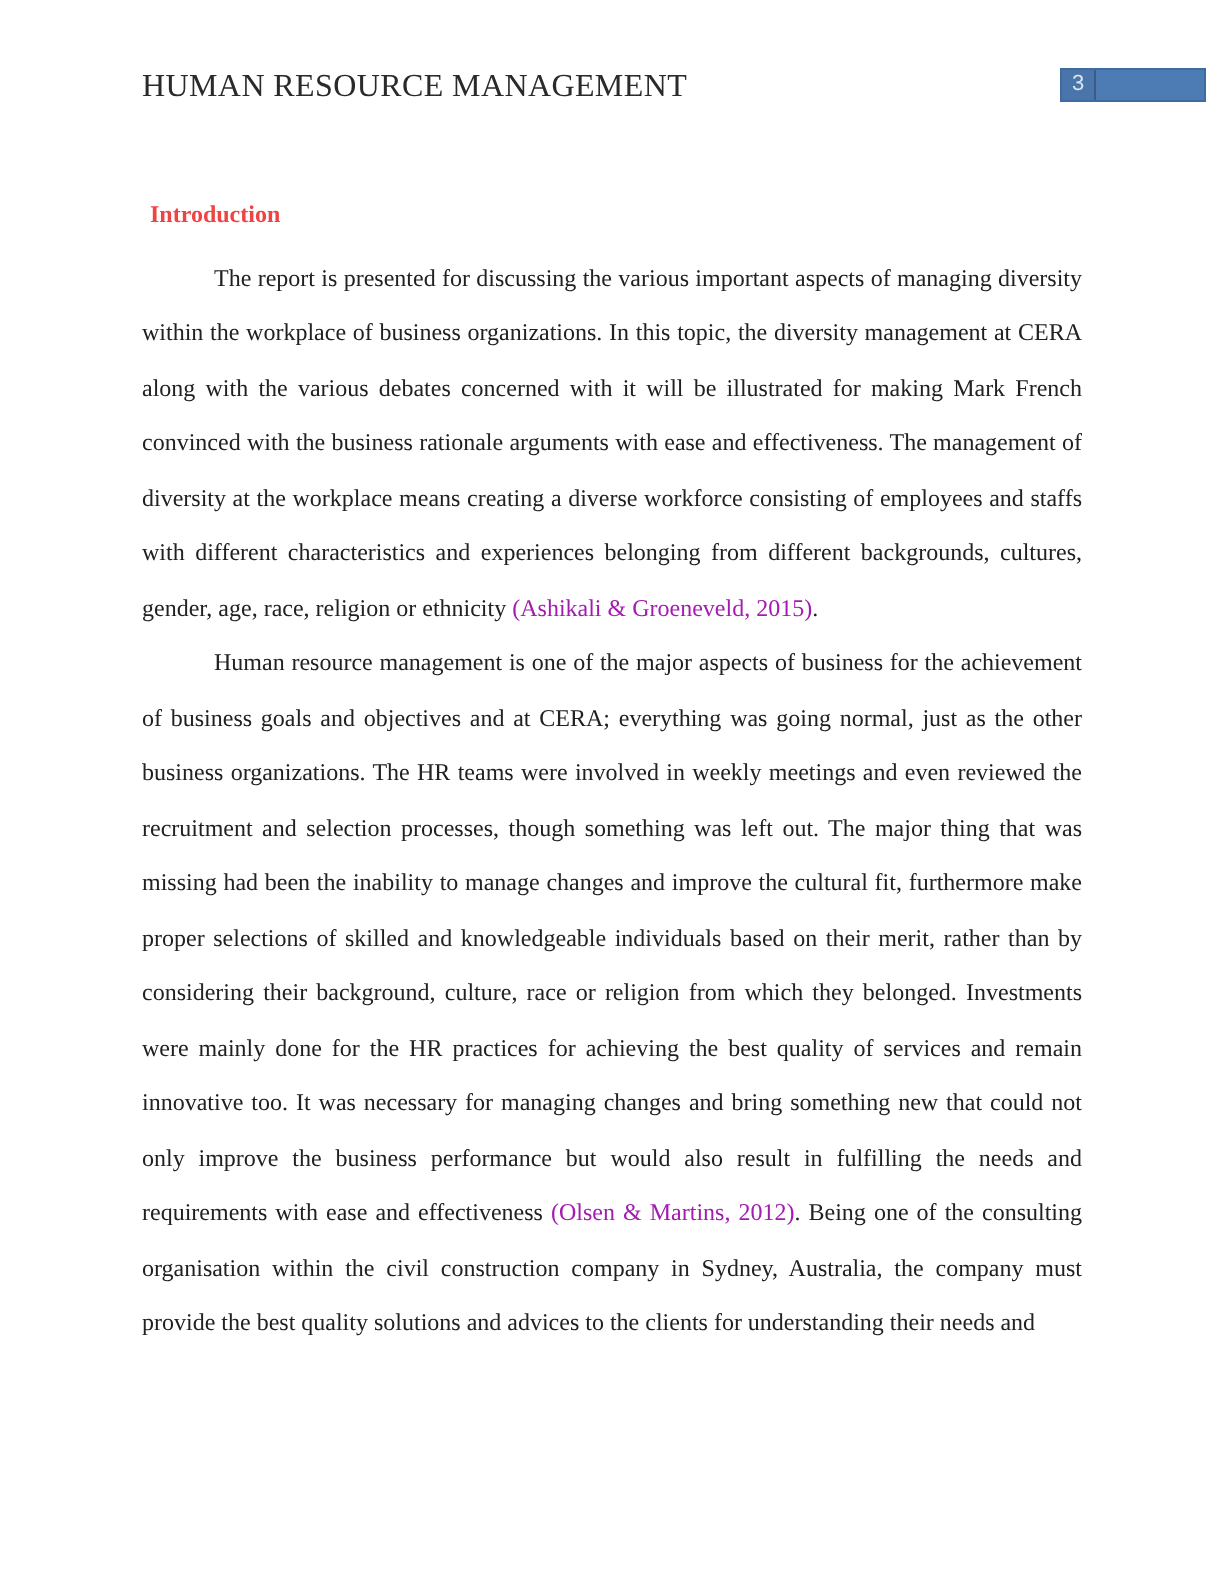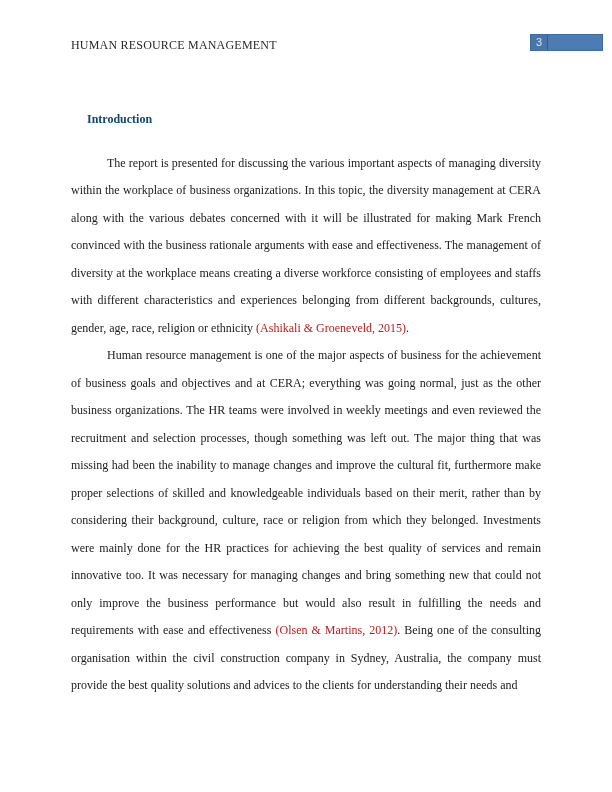--- a/index.html
+++ b/index.html
@@ -15,21 +15,21 @@
     color: #212121;
     overflow: hidden;
   }
   .running-head-row {
     position: absolute;
     left: 71px;
     top: 35px;
     width: 470px;
   }
   .running-head {
-    font-size: 12px;
+    font-size: 16px;
     letter-spacing: 0.2px;
     color: #2a2a2a;
   }
   .pageno-box {
     position: absolute;
     left: 530px;
     top: 34px;
     width: 73px;
     height: 17px;
     box-sizing: border-box;
@@ -57,35 +57,35 @@
     position: absolute;
     left: 71px;
     top: 90px;
     width: 470px;
     font-size: 12px;
     line-height: 27.5px;
   }
   .section-heading {
     font-size: 12px;
     font-weight: bold;
-    margin: 16px;
+    margin: 4px;
     line-height: 27.5px;
-    color: #0c4a6e;
+    color: #ef4444;
   }
   .section-heading.spaced {
     margin-top: 27.5px;
   }
   .doc-paragraph {
     margin: 0;
     text-align: justify;
     text-indent: 36px;
     color: #212121;
   }
   .citation {
-    color: #b91c1c;
+    color: #a21caf;
   }
 </style>
 </head>
 <body>
 
 <div class="running-head-row">
   <span class="running-head">HUMAN RESOURCE MANAGEMENT</span>
 </div>
 
 <div class="pageno-box">

